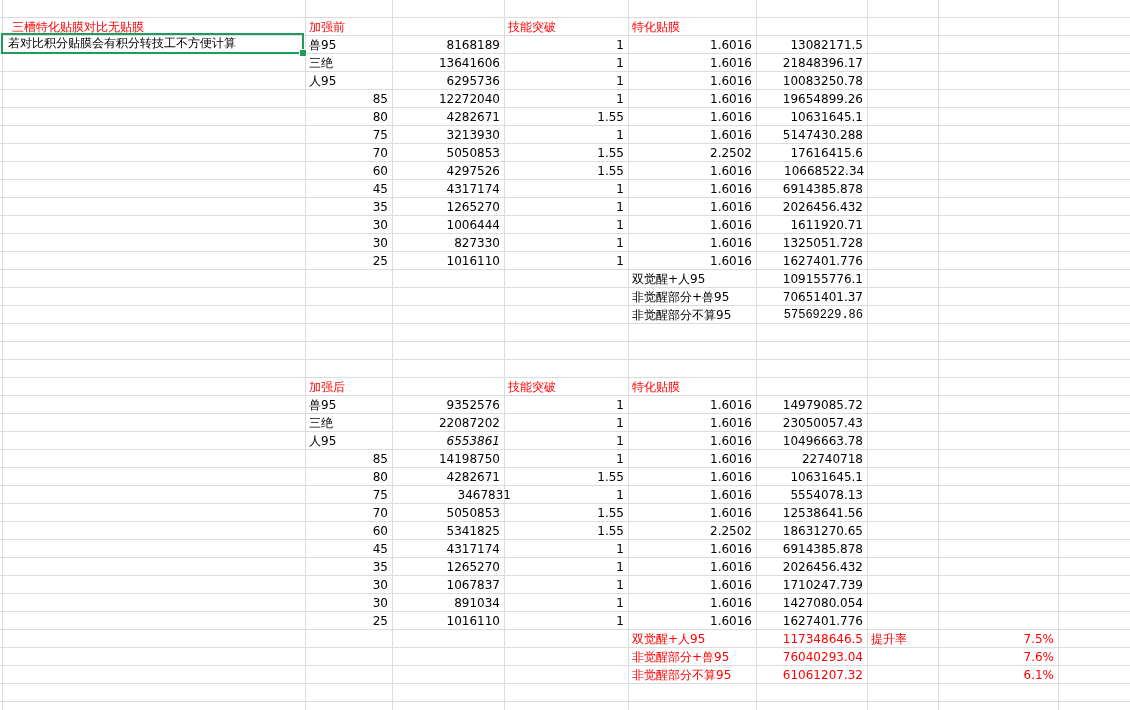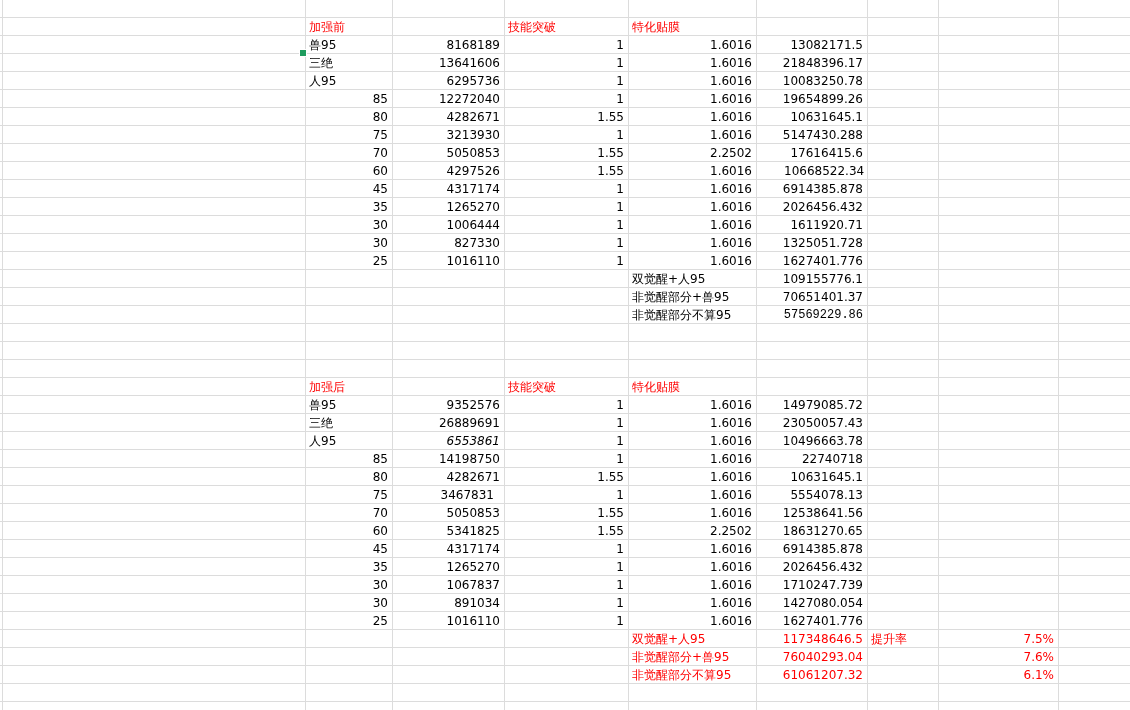--- a/index.html
+++ b/index.html
@@ -57,21 +57,25 @@
       <div class="vline" style="left: 305px;"></div>
       <div class="vline" style="left: 392px;"></div>
       <div class="vline" style="left: 504px;"></div>
       <div class="vline" style="left: 628px;"></div>
       <div class="vline" style="left: 756px;"></div>
       <div class="vline" style="left: 867px;"></div>
       <div class="vline" style="left: 938px;"></div>
       <div class="vline" style="left: 1058px;"></div>
     </div>
 
-
+  <div class="cell red" style="left:2px; top:18px; width:303px; padding-left:10px;">三槽特化贴膜对比无贴膜</div>
+
+  <div class="sel-box">
+    <span class="sel-text">若对比积分贴膜会有积分转技工不方便计算</span>
+  </div>
   <div class="fill-handle"></div>
 
   <div id="cells">
       <div class="cell red" style="left: 305px; top: 18px; width: 87px;">加强前</div>
       <div class="cell red" style="left: 504px; top: 18px; width: 124px;">技能突破</div>
       <div class="cell red" style="left: 628px; top: 18px; width: 128px;">特化贴膜</div>
       <div class="cell" style="left: 305px; top: 36px; width: 87px;">兽95</div>
       <div class="cell num" style="left: 392px; top: 36px; width: 112px;">8168189</div>
       <div class="cell num" style="left: 504px; top: 36px; width: 124px;">1</div>
       <div class="cell num" style="left: 628px; top: 36px; width: 128px;">1.6016</div>
@@ -144,41 +148,41 @@
       <div class="cell num" style="left: 756px; top: 306px; width: 111px; font-family: Liberation Mono, monospace;">57569229.86</div>
       <div class="cell red" style="left: 305px; top: 378px; width: 87px;">加强后</div>
       <div class="cell red" style="left: 504px; top: 378px; width: 124px;">技能突破</div>
       <div class="cell red" style="left: 628px; top: 378px; width: 128px;">特化贴膜</div>
       <div class="cell" style="left: 305px; top: 396px; width: 87px;">兽95</div>
       <div class="cell num" style="left: 392px; top: 396px; width: 112px;">9352576</div>
       <div class="cell num" style="left: 504px; top: 396px; width: 124px;">1</div>
       <div class="cell num" style="left: 628px; top: 396px; width: 128px;">1.6016</div>
       <div class="cell num" style="left: 756px; top: 396px; width: 111px;">14979085.72</div>
       <div class="cell" style="left: 305px; top: 414px; width: 87px;">三绝</div>
-      <div class="cell num" style="left: 392px; top: 414px; width: 112px;">26889691</div>
+      <div class="cell num" style="left: 392px; top: 414px; width: 112px;">22087202</div>
       <div class="cell num" style="left: 504px; top: 414px; width: 124px;">1</div>
       <div class="cell num" style="left: 628px; top: 414px; width: 128px;">1.6016</div>
       <div class="cell num" style="left: 756px; top: 414px; width: 111px;">23050057.43</div>
       <div class="cell" style="left: 305px; top: 432px; width: 87px;">人95</div>
       <div class="cell num" style="left: 392px; top: 432px; width: 112px; font-style: italic;">6553861</div>
       <div class="cell num" style="left: 504px; top: 432px; width: 124px;">1</div>
       <div class="cell num" style="left: 628px; top: 432px; width: 128px;">1.6016</div>
       <div class="cell num" style="left: 756px; top: 432px; width: 111px;">10496663.78</div>
       <div class="cell num" style="left: 305px; top: 450px; width: 87px;">85</div>
       <div class="cell num" style="left: 392px; top: 450px; width: 112px;">14198750</div>
       <div class="cell num" style="left: 504px; top: 450px; width: 124px;">1</div>
       <div class="cell num" style="left: 628px; top: 450px; width: 128px;">1.6016</div>
       <div class="cell num" style="left: 756px; top: 450px; width: 111px;">22740718</div>
       <div class="cell num" style="left: 305px; top: 468px; width: 87px;">80</div>
       <div class="cell num" style="left: 392px; top: 468px; width: 112px;">4282671</div>
       <div class="cell num" style="left: 504px; top: 468px; width: 124px;">1.55</div>
       <div class="cell num" style="left: 628px; top: 468px; width: 128px;">1.6016</div>
       <div class="cell num" style="left: 756px; top: 468px; width: 111px;">10631645.1</div>
       <div class="cell num" style="left: 305px; top: 486px; width: 87px;">75</div>
-      <div class="cell num" style="left: 386px; top: 486px; width: 112px;">3467831</div>
+      <div class="cell num" style="left: 403px; top: 486px; width: 112px;">3467831</div>
       <div class="cell num" style="left: 504px; top: 486px; width: 124px;">1</div>
       <div class="cell num" style="left: 628px; top: 486px; width: 128px;">1.6016</div>
       <div class="cell num" style="left: 756px; top: 486px; width: 111px;">5554078.13</div>
       <div class="cell num" style="left: 305px; top: 504px; width: 87px;">70</div>
       <div class="cell num" style="left: 392px; top: 504px; width: 112px;">5050853</div>
       <div class="cell num" style="left: 504px; top: 504px; width: 124px;">1.55</div>
       <div class="cell num" style="left: 628px; top: 504px; width: 128px;">1.6016</div>
       <div class="cell num" style="left: 756px; top: 504px; width: 111px; padding-left: 12px;">12538641.56</div>
       <div class="cell num" style="left: 305px; top: 522px; width: 87px;">60</div>
       <div class="cell num" style="left: 392px; top: 522px; width: 112px;">5341825</div>

